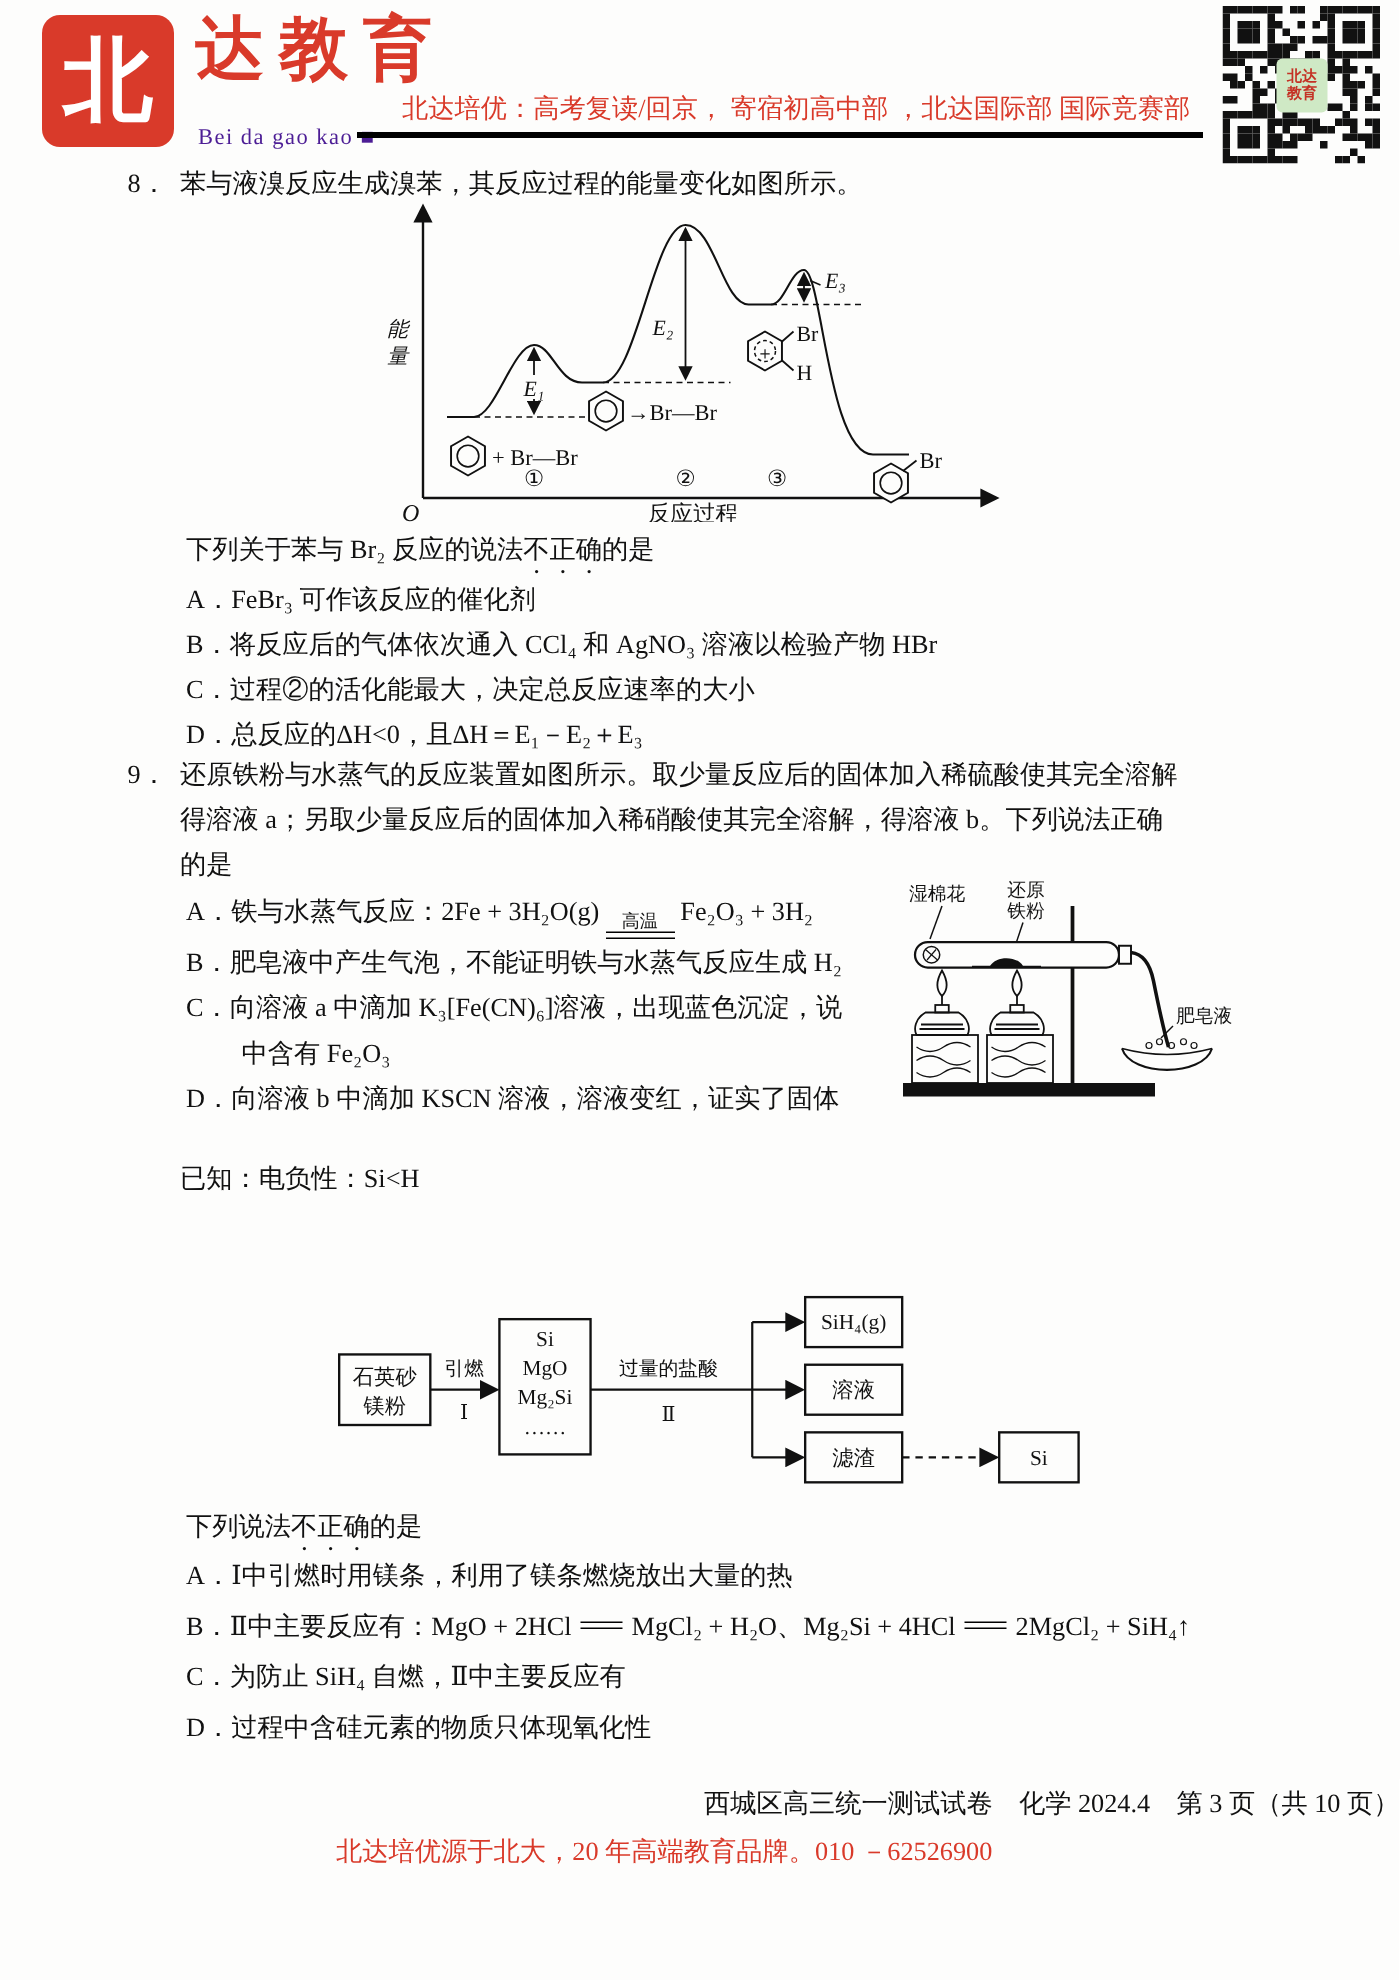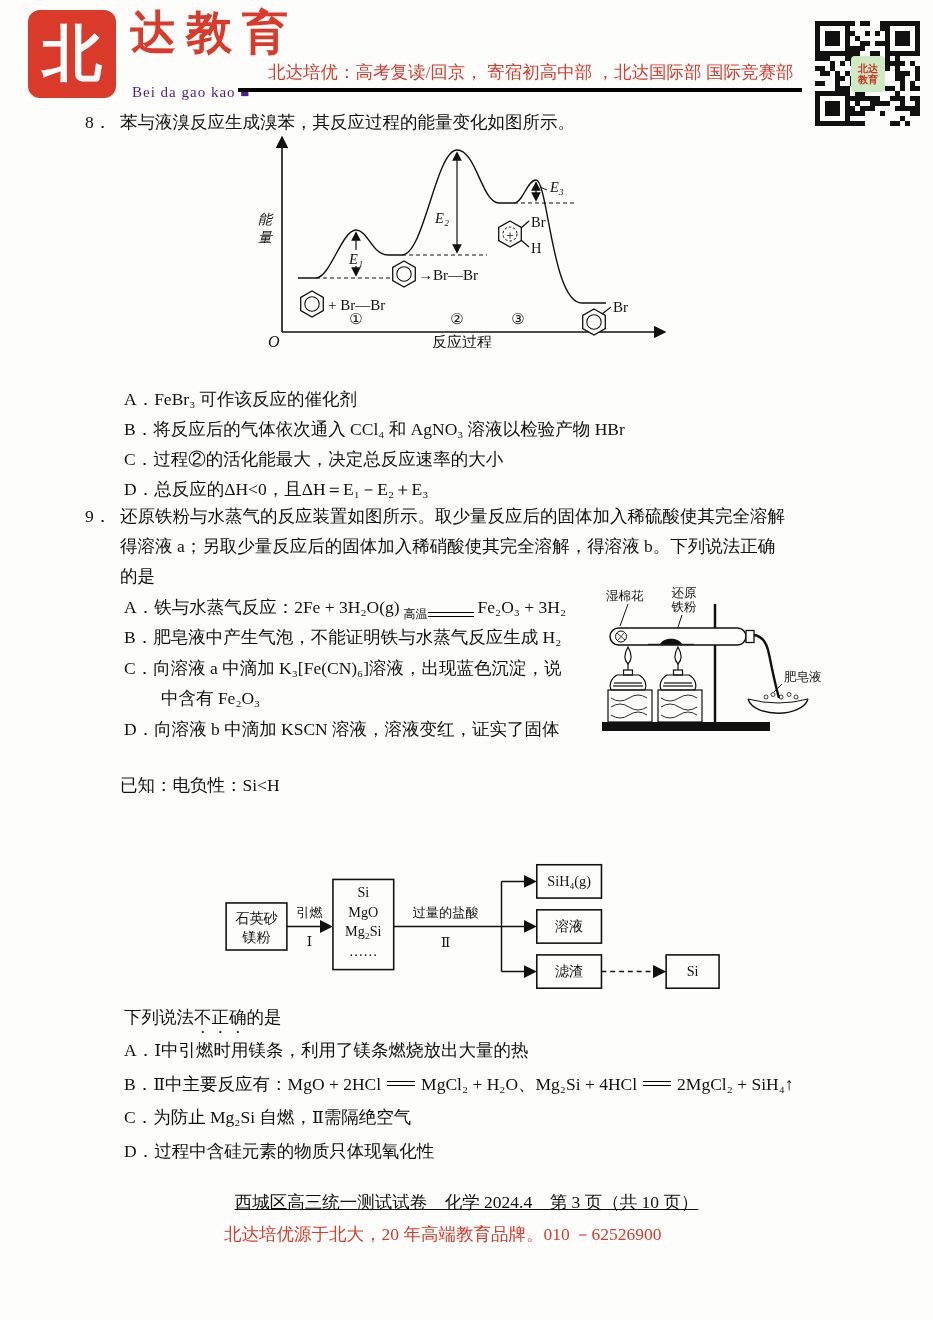--- a/index.html
+++ b/index.html
@@ -7,44 +7,44 @@
         font-family:"Liberation Serif","DejaVu Serif",serif;color:#111;}
   .abs{position:absolute;}
   
   .seal{left:28px;top:10px;width:88px;height:88px;background:#d93a2a;border-radius:12px;
         display:flex;align-items:center;justify-content:center;color:#fff;
         font-size:60px;font-weight:bold;}
   .logo-text{left:130px;top:2px;font-size:46px;font-weight:bold;color:#d93a2a;letter-spacing:10px;}
   .logo-sub{left:132px;top:84px;font-size:15px;color:#4c1d95;letter-spacing:1px;}
   .tagline{left:268px;top:60px;font-size:17.5px;color:#d93a2a;}
   .hrule{left:238px;top:88px;width:564px;height:3.5px;background:#000;}
-  .qr{left:815px;top:21px;width:105px;height:105px;}
+  .qr{left:815px;top:4px;width:105px;height:105px;}
   .qr-badge{position:absolute;left:36px;top:35px;width:34px;height:36px;background:#cfe9c5;
             border-radius:4px;display:flex;flex-direction:column;align-items:center;justify-content:center;
             color:#c43225;font-size:10px;line-height:11px;font-weight:bold;}
   
   .t{font-size:17.5px;line-height:30px;white-space:nowrap;}
   .row{white-space:nowrap;}
   .lab{display:inline-block;}
   .ind{padding-left:37px;}
   .stemrow{display:flex;}
   .qnum{flex:0 0 35px;}
   .emph{-webkit-text-emphasis:filled dot;-webkit-text-emphasis-position:under right;
         text-emphasis:filled dot;text-emphasis-position:under right;}
   
-  .ceq{display:inline-flex;flex-direction:row;align-items:center;vertical-align:-5px;margin:0 4px;}
+  .ceq{display:inline-flex;flex-direction:column;align-items:center;vertical-align:-5px;margin:0 4px;}
   .ceq .cond{font-size:12px;line-height:13px;}
   .ceq .bar{width:46px;height:3px;border-top:1.7px solid #000;border-bottom:1.7px solid #000;}
   .deq{display:inline-block;width:28px;height:3px;border-top:1.7px solid #000;border-bottom:1.7px solid #000;
        vertical-align:4px;margin:0 6px;}
   
   svg text{font-family:"Liberation Serif","DejaVu Serif",serif;fill:#111;}
   .it{font-style:italic;}
   
-  .footer-exam{left:0;top:1190px;width:933px;text-align:center;font-size:17.5px;text-decoration:underline;}
+  .footer-exam{left:0;top:1190px;width:933px;text-align:right;font-size:17.5px;}
   .footer-promo{left:212px;top:1222px;font-size:17.5px;color:#d93a2a;margin-left:12px;}
 </style>
 </head>
 <body>
 
 <div class="page">
 
   <div class="abs seal">
     <span>北</span>
   </div>
@@ -359,20 +359,23 @@
       <use href="#benzC" x="342" y="196"></use>
       <line x1="350" y1="188" x2="359" y2="181" stroke="#111" stroke-width="1.2"></line>
       <text x="361" y="186" font-size="15">Br</text>
     </g>
 
     <text x="104" y="198" font-size="15" text-anchor="middle">①</text>
     <text x="205" y="198" font-size="15" text-anchor="middle">②</text>
     <text x="266" y="198" font-size="15" text-anchor="middle">③</text>
   </svg>
 
+  <div class="abs t" style="left:124px;top:351px;">
+    <span>下列关于苯与 Br₂ 反应的说法</span><span class="emph">不正确</span><span>的是</span>
+  </div>
   <div class="abs t" style="left:124px;top:384px;line-height:30px;">
     <div class="row"><span class="lab">A．</span><span>FeBr₃ 可作该反应的催化剂</span></div>
     <div class="row"><span class="lab">B．</span><span>将反应后的气体依次通入 CCl₄ 和 AgNO₃ 溶液以检验产物 HBr</span></div>
     <div class="row"><span class="lab">C．</span><span>过程②的活化能最大，决定总反应速率的大小</span></div>
     <div class="row"><span class="lab">D．</span><span>总反应的ΔH&lt;0，且ΔH＝E₁－E₂＋E₃</span></div>
   </div>
 
   <div class="abs t" style="left:85px;top:501px;width:800px;">
     <div class="stemrow">
       <span class="qnum">9．</span>
@@ -502,20 +505,20 @@
     <rect x="453" y="105" width="54" height="34" fill="none" stroke="#111" stroke-width="1.6"></rect>
     <text x="480" y="127" font-size="14.5" text-anchor="middle">Si</text>
   </svg>
 
   <div class="abs t" style="left:124px;top:1002px;">
     <span>下列说法</span><span class="emph">不正确</span><span>的是</span>
   </div>
   <div class="abs t" style="left:124px;top:1034px;line-height:33.5px;width:800px;">
     <div class="row"><span class="lab">A．</span><span>Ⅰ中引燃时用镁条，利用了镁条燃烧放出大量的热</span></div>
     <div class="row"><span class="lab">B．</span><span>Ⅱ中主要反应有：MgO + 2HCl</span><span class="deq"></span><span>MgCl₂ + H₂O、Mg₂Si + 4HCl</span><span class="deq"></span><span>2MgCl₂ + SiH₄↑</span></div>
-    <div class="row"><span class="lab">C．</span><span>为防止 Mg₂Si 自燃，Ⅱ需隔绝空气</span></div>
+    <div class="row"><span class="lab">C．</span><span>为防止 SiH₄ 自燃，Ⅱ中主要反应有</span></div>
     <div class="row"><span class="lab">D．</span><span>过程中含硅元素的物质只体现氧化性</span></div>
   </div>
 
   <div class="abs footer-exam">西城区高三统一测试试卷　化学 2024.4　第 3 页（共 10 页）</div>
   <div class="abs footer-promo">北达培优源于北大，20 年高端教育品牌。010 －62526900</div>
 
 </div>
 
 </body></html>

